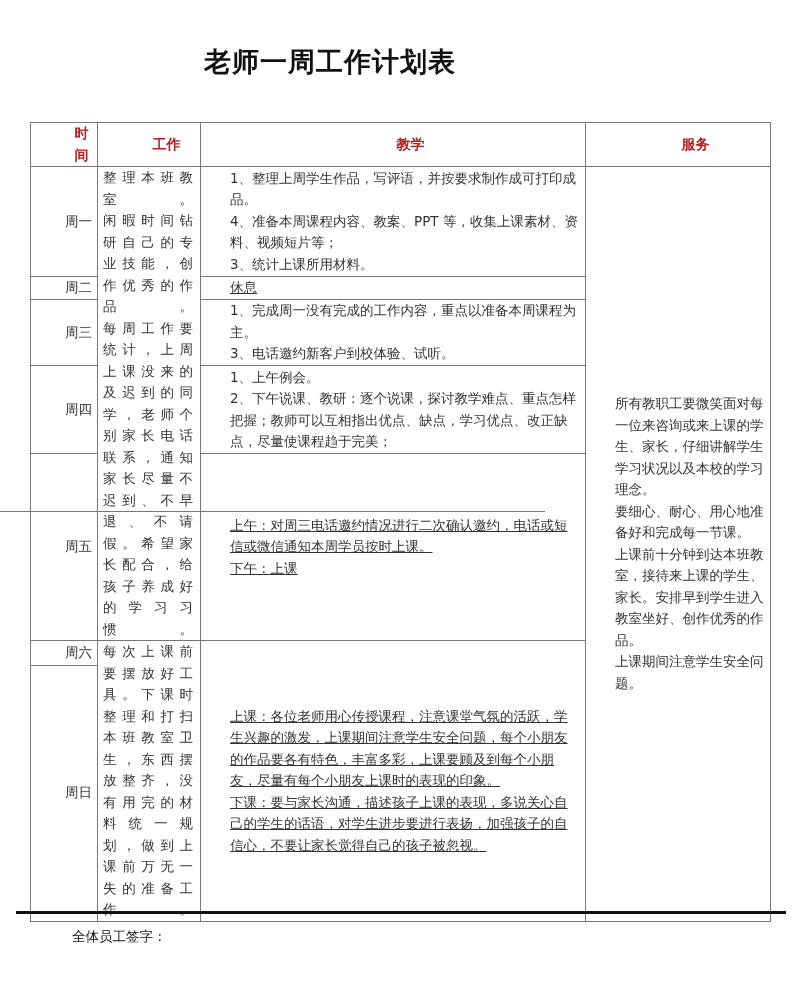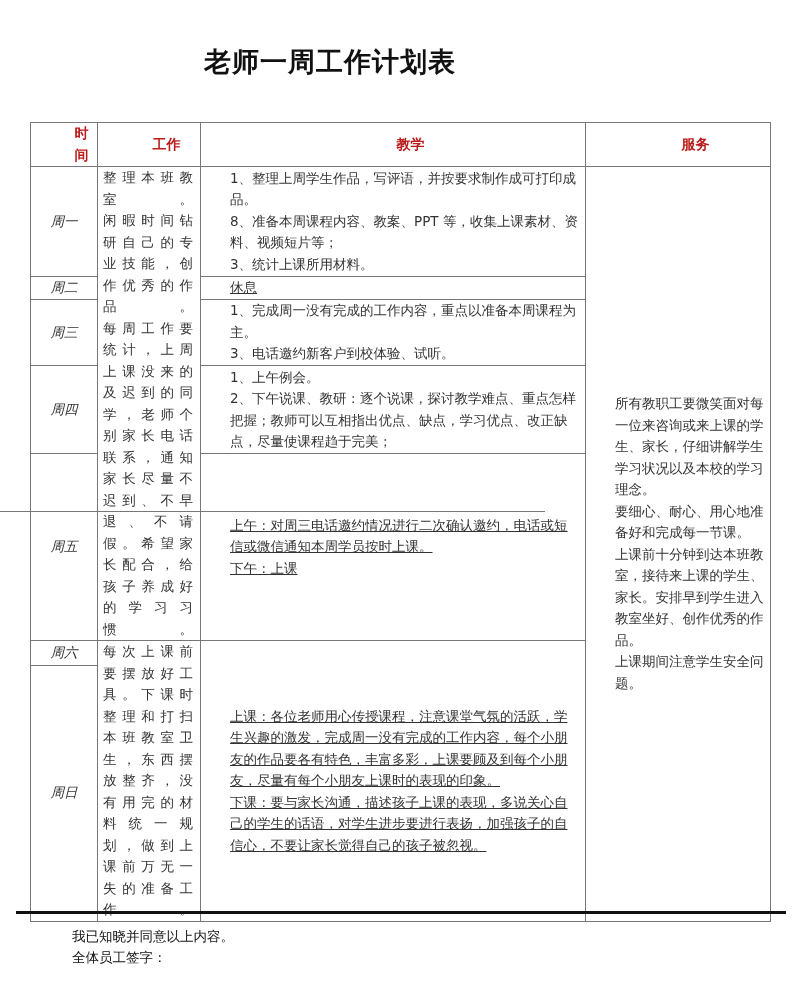--- a/index.html
+++ b/index.html
@@ -6,21 +6,21 @@
   body { width:800px; height:996px; position:relative; overflow:hidden;
          font-family:"DejaVu Sans","Liberation Sans",sans-serif; color:#222; }
   .title { position:absolute; left:0; width:660px; top:44px; text-align:center;
            font-family:"DejaVu Serif","Liberation Serif",serif; font-weight:bold;
            font-size:27px; letter-spacing:1px; color:#111; }
   table.plan { position:absolute; left:30px; top:122px; border-collapse:collapse;
                table-layout:fixed; width:740px; }
   table.plan td, table.plan th { border:1.5px solid #777; vertical-align:middle;
                font-size:13.5px; line-height:21.5px; padding:0 5px; color:#333; }
   table.plan th { height:20px; font-weight:bold; font-size:14px; color:#b91c1c; text-align:center;padding-left:40px; }
-  td.day { text-align:center; color:#333;font-style:italic; }
+  td.day { text-align:right; color:#333; }
   td.work { text-align:justify; text-align-last:justify; padding:0 6px; vertical-align:top; letter-spacing:2px;margin-top:28px; }
   td.work p { margin:0; text-align:justify; }
   td.teach { vertical-align:top; padding:2px 6px; }
   td.teach.mid { vertical-align:middle;text-decoration:underline; }
   td.serve { padding:0 6px; vertical-align:middle; }
   .line { display:block;margin-left:24px; }
   .strike { position:absolute; left:0; top:511px; width:545px; height:1px; background:#777; }
   .rule { position:absolute; left:16px; top:911px; width:770px; height:3px; background:#111; }
   .footer { position:absolute; left:72px; top:926px; font-family:"DejaVu Serif","Liberation Serif",serif;
             font-size:13.5px; line-height:21px; color:#111; }
@@ -46,21 +46,21 @@
   </tr>
   <tr style="height:108px">
     <td class="day">周一</td>
     <td class="work" rowspan="5">
       <p>整理本班教室。</p>
       <p>闲暇时间钻研自己的专业技能，创作优秀的作品。</p>
       <p>每周工作要统计，上周上课没来的及迟到的同学，老师个别家长电话联系，通知家长尽量不迟到、不早退、不请假。希望家长配合，给孩子养成好的学习习惯。</p>
     </td>
     <td class="teach">
       <span class="line">1、整理上周学生作品，写评语，并按要求制作成可打印成品。</span>
-      <span class="line">8、准备本周课程内容、教案、PPT 等，收集上课素材、资料、视频短片等；</span>
+      <span class="line">4、准备本周课程内容、教案、PPT 等，收集上课素材、资料、视频短片等；</span>
       <span class="line">3、统计上课所用材料。</span>
     </td>
     <td class="serve" rowspan="7">
       <span class="line">所有教职工要微笑面对每一位来咨询或来上课的学生、家长，仔细讲解学生学习状况以及本校的学习理念。</span>
       <span class="line">要细心、耐心、用心地准备好和完成每一节课。</span>
       <span class="line">上课前十分钟到达本班教室，接待来上课的学生、家长。安排早到学生进入教室坐好、创作优秀的作品。</span>
       <span class="line">上课期间注意学生安全问题。</span>
     </td>
   </tr>
   <tr style="height:21px">
@@ -89,29 +89,28 @@
       <span class="line">上午：对周三电话邀约情况进行二次确认邀约，电话或短信或微信通知本周学员按时上课。</span>
       <span class="line">下午：上课</span>
     </td>
   </tr>
   <tr style="height:24px">
     <td class="day">周六</td>
     <td class="work" rowspan="2">
       <p>每次上课前要摆放好工具。下课时整理和打扫本班教室卫生，东西摆放整齐，没有用完的材料统一规划，做到上课前万无一失的准备工作。</p>
     </td>
     <td class="teach mid" rowspan="2">
-      <span class="line">上课：各位老师用心传授课程，注意课堂气氛的活跃，学生兴趣的激发，完成周一没有完成的工作内容，每个小朋友的作品要各有特色，丰富多彩，上课要顾及到每个小朋友，尽量有每个小朋友上课时的表现的印象。</span>
+      <span class="line">上课：各位老师用心传授课程，注意课堂气氛的活跃，学生兴趣的激发，上课期间注意学生安全问题，每个小朋友的作品要各有特色，丰富多彩，上课要顾及到每个小朋友，尽量有每个小朋友上课时的表现的印象。</span>
       <span class="line">下课：要与家长沟通，描述孩子上课的表现，多说关心自己的学生的话语，对学生进步要进行表扬，加强孩子的自信心，不要让家长觉得自己的孩子被忽视。</span>
     </td>
   </tr>
   <tr style="height:250px">
     <td class="day">周日</td>
   </tr>
 </tbody>
   </table>
 
 <div class="strike"></div>
 <div class="rule"></div>
 
 <div class="footer">
-  <div>我已知晓并同意以上内容。</div>
   <div>全体员工签字：</div>
 </div>
 
 </body></html>

